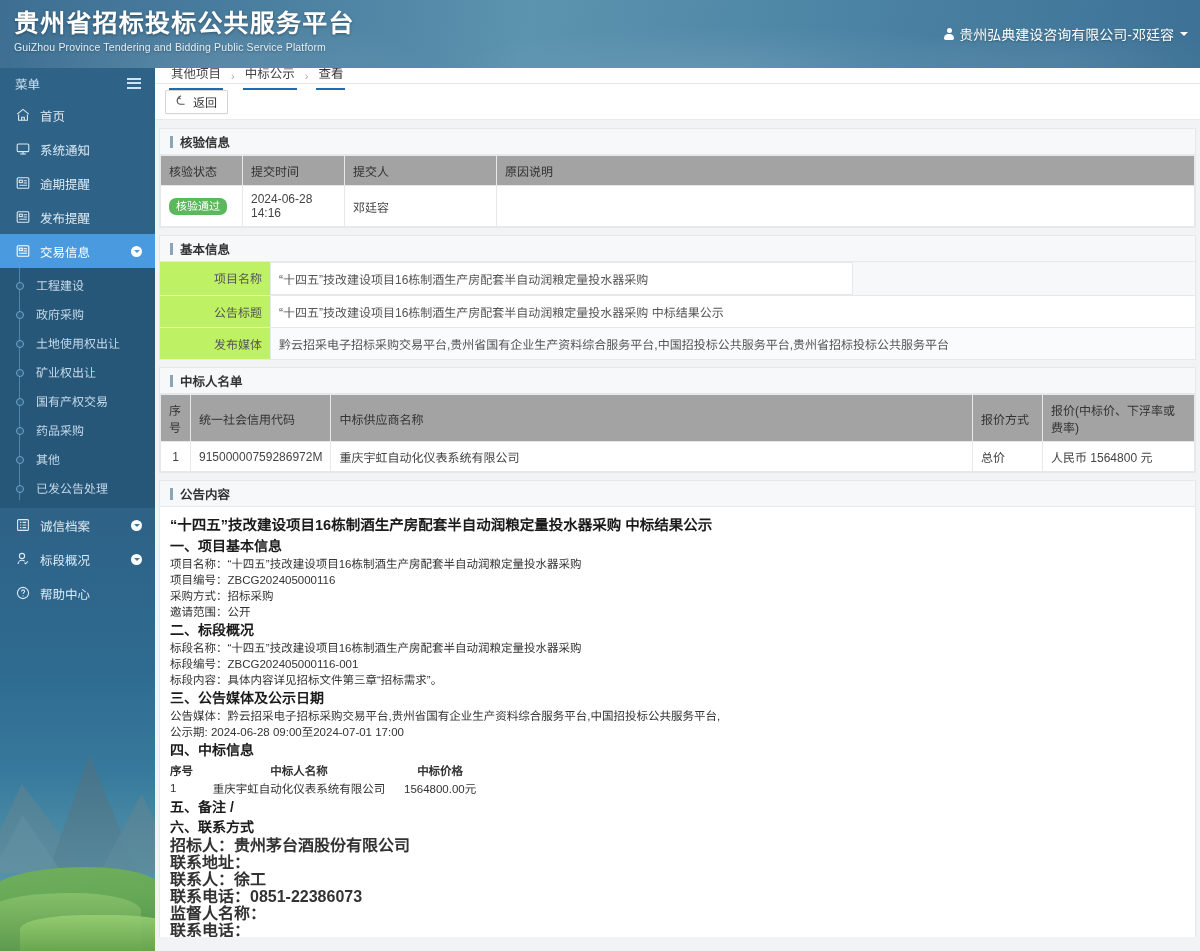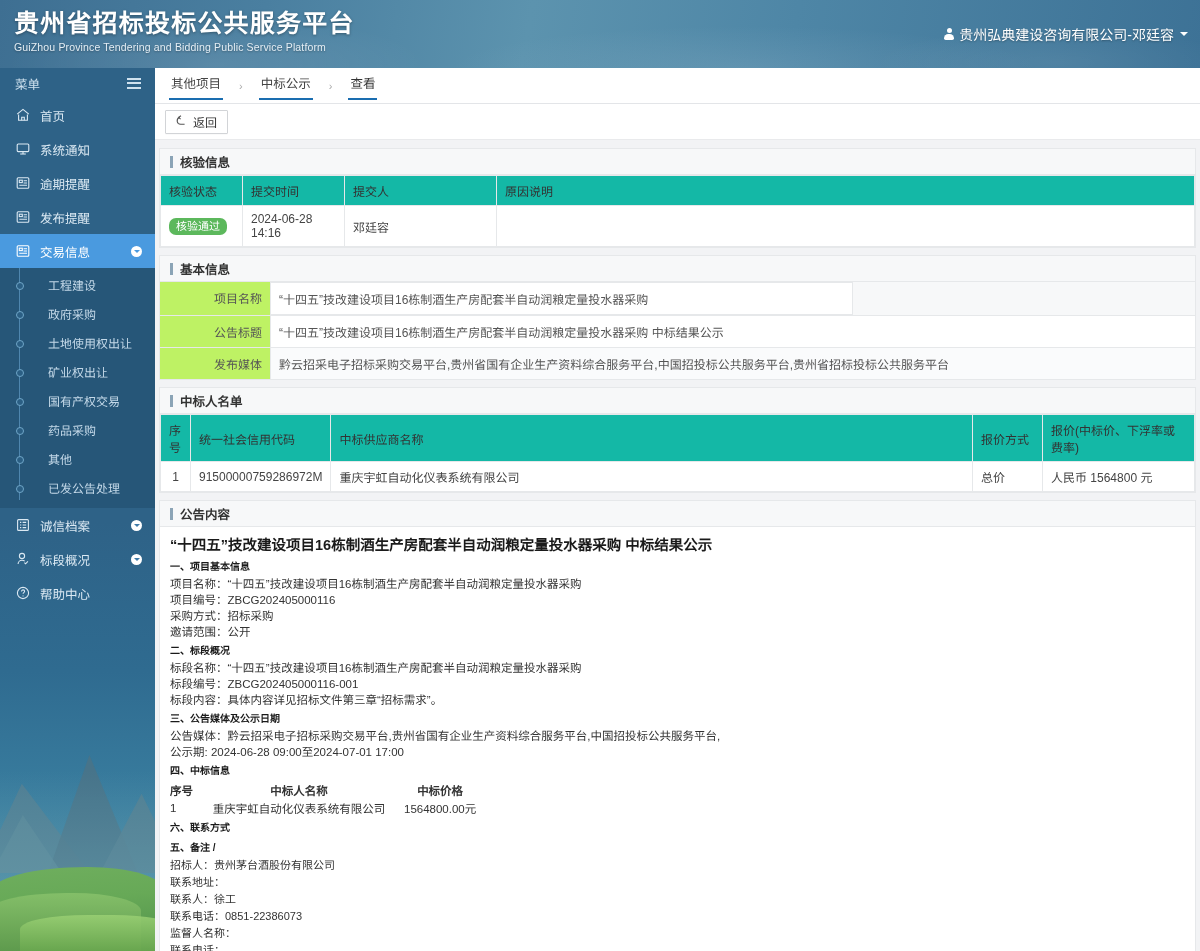--- a/index.html
+++ b/index.html
@@ -116,36 +116,36 @@
   .nav-item.active .arrow::after { border-top-color:#4a9adf; }
 
   .ico { width: 16px; height: 16px; flex: 0 0 16px; position: relative; }
   .ico svg { display:block; width:16px; height:16px; }
 
   .submenu { position: relative; padding: 2px 0 6px 0; background: rgba(19,58,86,.30); }
   .submenu::before {
     content:""; position:absolute; left: 19px; top: 0; bottom: 8px; width: 1px; background: #4f86ae;
   }
   .sub-item {
-    height: 29px; display: flex; align-items: center; padding-left: 48px;
+    height: 29px; display: flex; align-items: center; padding-left: 36px;
     color: #c3d8e8; font-size: 12px; cursor: pointer; position: relative;
   }
   .sub-item::before {
     content:""; position:absolute; left: 16px; top: 12px; width: 6px; height: 6px;
     border-radius: 50%; border: 1px solid #6fa6c8; background: #2b5f84;
   }
 
   
   .main {
     position: absolute; top: 68px; left: 155px; width: 1045px; height: 883px;
     background: #f2f3f5; overflow: hidden;
   }
   .crumbbar {
-    height: 36px; background: #fff; border-bottom: 1px solid #e3e5e8;
-    display: flex; align-items: center; padding: 0 0 0 14px; gap: 14px;
+    height: 16px; background: #fff; border-bottom: 1px solid #e3e5e8;
+    display: flex; align-items: center; padding: 0 0 0 14px; gap: 6px;
   }
   .crumb {
     font-size: 12.5px; color: #444; padding: 5px 2px 6px; cursor: pointer;
     border-bottom: 2px solid #1a6db0; line-height: 15px;
   }
   .crumb.cur { color: #333; }
   .crumb-sep { color: #aaa; font-size: 11px; padding: 0 2px; }
 
   .toolbar { height: 36px; background:#fff; display:flex; align-items:center; padding-left:10px; border-bottom: 1px solid #e9eaec;}
   .btn-back {
@@ -166,21 +166,21 @@
   }
   .panel-title::before {
     content:""; display:inline-block; width:3px; height:12px; background:#8ba4b6; margin-right:7px;
   }
 
   table.grid { width: 100%; border-collapse: collapse; }
   table.grid th, table.grid td {
     border: 1px solid #e6e8ea; font-size: 12px; font-weight: normal;
     text-align: left; padding: 6px 8px; color: #444; vertical-align: middle;
   }
-  table.grid th { background:#14b8a6; color:#333; height: 27px; }
+  table.grid th { background:#a3a3a3; color:#333; height: 27px; }
   table.grid td { height: 30px; background:#fff; }
   .badge-pass {
     display:inline-block; background:#5cb85c; color:#fff; border-radius:7px;
     padding: 2px 7px; font-size: 11px; line-height: 13px;
   }
 
   
   .kvrow { display:flex; border-bottom: 1px solid #e6e8ea; min-height: 29px; }
   .kvrow:last-child { border-bottom: none; }
   .kvlabel {
@@ -188,23 +188,23 @@
     font-size: 12px; color:#555;
   }
   .kvvalue { flex:1; padding: 7px 8px; font-size:12px; color:#555; border-left:1px solid #e6e8ea;}
   .kvrow.boxed .kvvalue { border:1px solid #e6e8ea; max-width: 583px; background:#fff; }
   .kvrow.boxed { background:#f7f8f9; }
   .kvrow.grayfill { background:#fafbfc; }
 
   
   .notice-body { padding: 8px 10px 10px 10px; background:#fff; }
   .n-title { font-size: 14.5px; font-weight: bold; color:#1a1a1a; line-height: 20px; margin-bottom: 2px;}
-  .n-h2 { font-size: 10px; font-weight: bold; color:#1a1a1a; line-height: 19px; margin-top: 1px; }
+  .n-h2 { font-size: 14px; font-weight: bold; color:#1a1a1a; line-height: 19px; margin-top: 1px; }
   .n-p { font-size: 11.5px; color:#333; line-height: 16px; }
-  .n-p.bold { font-weight: normal; font-size: 11px; line-height: 17px; }
+  .n-p.bold { font-weight: bold; font-size: 16px; line-height: 17px; }
   .mini-table { border-collapse: collapse; margin: 1px 0 0 0; }
   .mini-table td, .mini-table th {
     font-size: 11.5px; padding: 1px 10px 1px 0; text-align: left; color:#333; font-weight: normal;
   }
   .mini-table th { font-weight: bold; }
   .mini-c1 { width: 34px; }
   .mini-c2 { width: 200px; }
 </style>
 </head>
 <body>
@@ -484,22 +484,22 @@
             </thead>
             <tbody>
               <tr>
                 <td class="mini-c1">1</td>
                 <td class="mini-c2" style="text-align:center">重庆宇虹自动化仪表系统有限公司</td>
                 <td style="text-align:center">1564800.00元</td>
               </tr>
             </tbody>
           </table>
 
+          <div class="n-h2">五、备注 /</div>
           <div class="n-h2">六、联系方式</div>
-          <div class="n-h2">五、备注 /</div>
 
           <div class="n-p bold">招标人：贵州茅台酒股份有限公司</div>
           <div class="n-p bold">联系地址：</div>
           <div class="n-p bold">联系人：徐工</div>
           <div class="n-p bold">联系电话：0851-22386073</div>
           <div class="n-p bold">监督人名称：</div>
           <div class="n-p bold">联系电话：</div>
 
         </div>
       </div>

